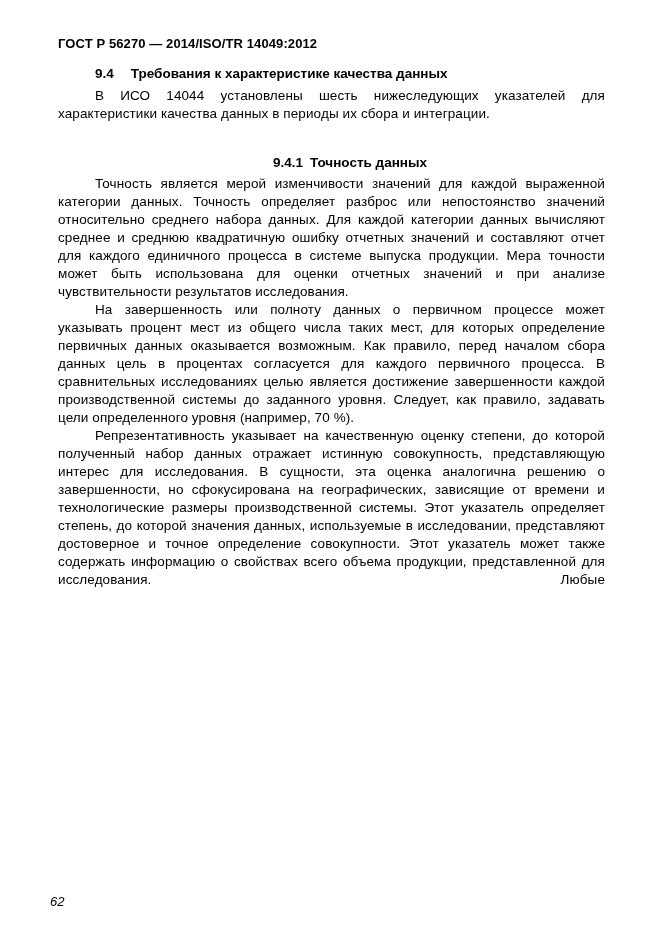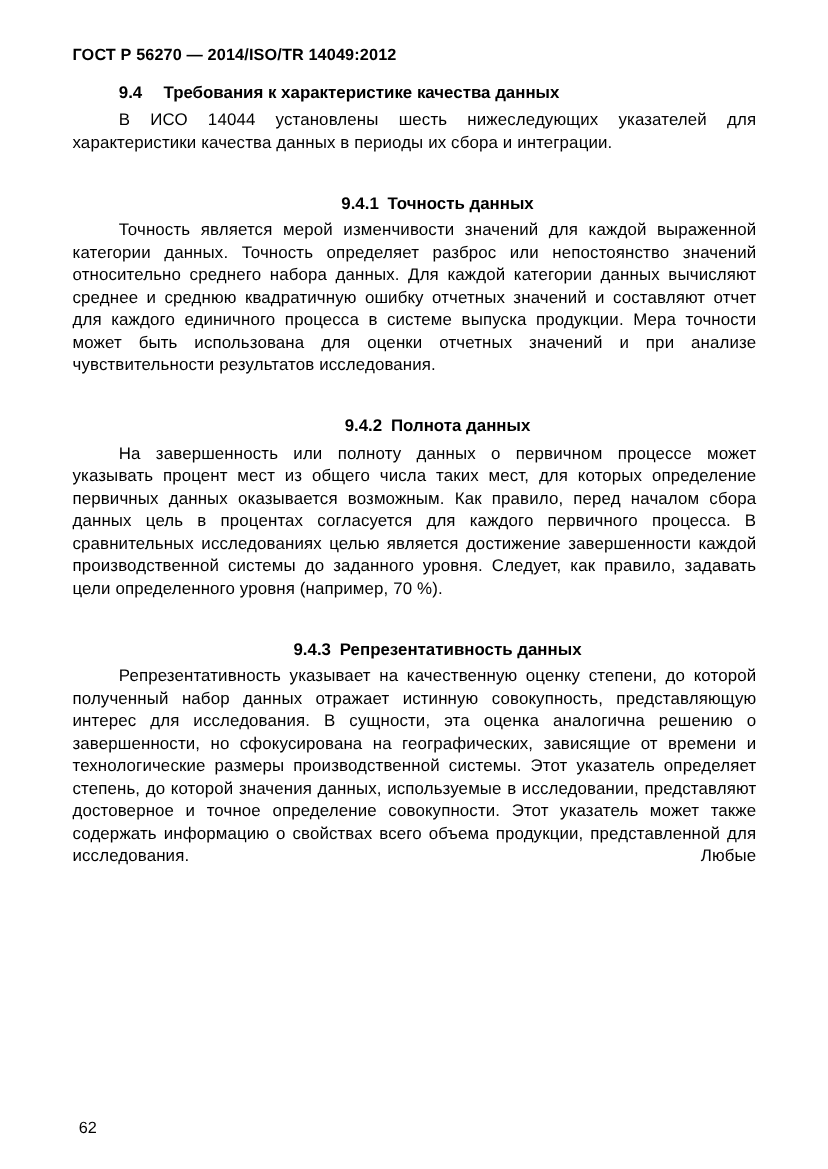--- a/index.html
+++ b/index.html
@@ -51,23 +51,24 @@
     text-indent: 37px;
     margin: 0;
     letter-spacing: 0.1px;
   }
   .body-par.cont {
     
     text-align-last: justify;
   }
   .page-number {
     position: absolute;
-    left: 63px;
+    left: 50px;
     bottom: 26px;
     font-size: 13px;
+    font-style: italic;
   }
 </style>
 </head>
 <body>
 
 <div class="page">
 
   <div class="doc-header">ГОСТ Р 56270 — 2014/ISO/TR 14049:2012</div>
 
   <section>
@@ -78,28 +79,22 @@
   </section>
 
   <section>
     <h2 class="section-heading spaced">
       <span class="hnum">9.4.1</span><span>Точность данных</span>
     </h2>
     <p class="body-par">Точность является мерой изменчивости значений для каждой выраженной категории данных. Точность определяет разброс или непостоянство значений относительно среднего набора данных. Для каждой категории данных вычисляют среднее и среднюю квадратичную ошибку отчетных значений и составляют отчет для каждого единичного процесса в системе выпуска продукции. Мера точности может быть использована для оценки отчетных значений и при анализе чувствительности результатов исследования.</p>
   </section>
 
   <section>
-    <h2 class="section-heading spaced">
-      <span class="hnum">9.4.2</span><span>Полнота данных</span>
-    </h2>
     <p class="body-par">На завершенность или полноту данных о первичном процессе может указывать процент мест из общего числа таких мест, для которых определение первичных данных оказывается возможным. Как правило, перед началом сбора данных цель в процентах согласуется для каждого первичного процесса. В сравнительных исследованиях целью является достижение завершенности каждой производственной системы до заданного уровня. Следует, как правило, задавать цели определенного уровня (например, 70 %).</p>
   </section>
 
   <section>
-    <h2 class="section-heading spaced">
-      <span class="hnum">9.4.3</span><span>Репрезентативность данных</span>
-    </h2>
     <p class="body-par cont">Репрезентативность указывает на качественную оценку степени, до которой полученный набор данных отражает истинную совокупность, представляющую интерес для исследования. В сущности, эта оценка аналогична решению о завершенности, но сфокусирована на географических, зависящие от времени и технологические размеры производственной системы. Этот указатель определяет степень, до которой значения данных, используемые в исследовании, представляют достоверное и точное определение совокупности. Этот указатель может также содержать информацию о свойствах всего объема продукции, представленной для исследования. Любые</p>
   </section>
 
   <div class="page-number">62</div>
 
 </div>
 
 </body></html>

